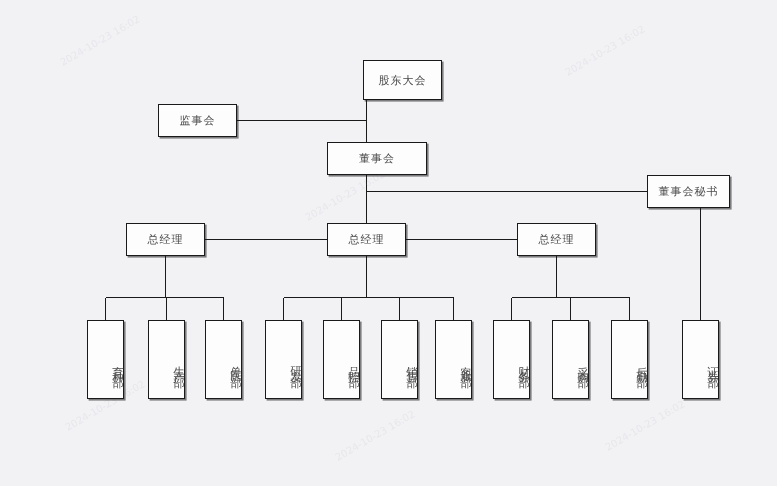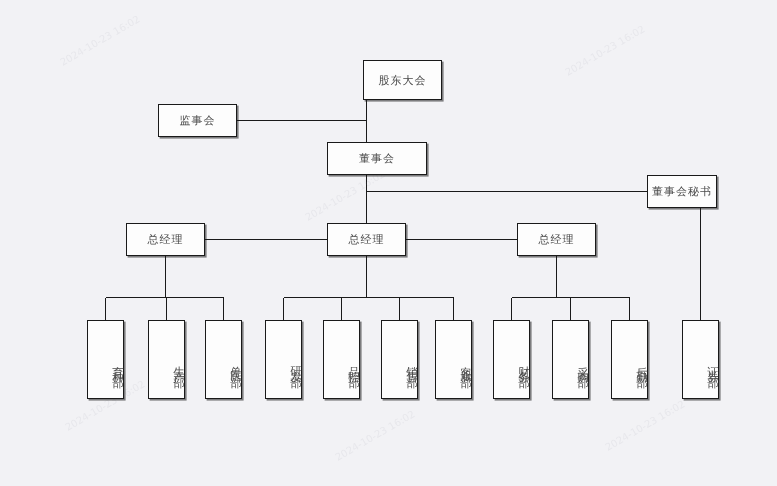--- a/index.html
+++ b/index.html
@@ -108,21 +108,21 @@
       <path d="M570.5,297.5 L570.5,320"></path>
       <path d="M629.5,297.5 L629.5,320"></path>
 
       <path d="M700.5,208 L700.5,320"></path>
     </g>
   </svg>
 
   <div class="node horiz" style="left:327px; top:60px; width:79px; height:40px;margin-left:36px;">股东大会</div>
   <div class="node horiz" style="left:126px; top:104px; width:79px; height:33px;margin-left:32px;">监事会</div>
   <div class="node horiz" style="left:327px; top:142px; width:100px; height:33px;">董事会</div>
-  <div class="node horiz" style="left:647px; top:175px; width:70px; height:33px;">董事会秘书</div>
+  <div class="node horiz" style="left:647px; top:175px; width:83px; height:33px;">董事会秘书</div>
   <div class="node horiz" style="left:126px; top:223px; width:79px; height:33px;">总经理</div>
   <div class="node horiz" style="left:327px; top:223px; width:79px; height:33px;">总经理</div>
   <div class="node horiz" style="left:517px; top:223px; width:79px; height:33px;">总经理</div>
 
   <div class="node vert" style="left:87px; top:320px; width:37px; height:79px;">育种部</div>
   <div class="node vert" style="left:148px; top:320px; width:37px; height:79px;">生产部</div>
   <div class="node vert" style="left:205px; top:320px; width:37px; height:79px;">兽医部</div>
   <div class="node vert" style="left:265px; top:320px; width:37px; height:79px;">研发部</div>
   <div class="node vert" style="left:323px; top:320px; width:37px; height:79px;">品控部</div>
   <div class="node vert" style="left:381px; top:320px; width:37px; height:79px;">销售部</div>

